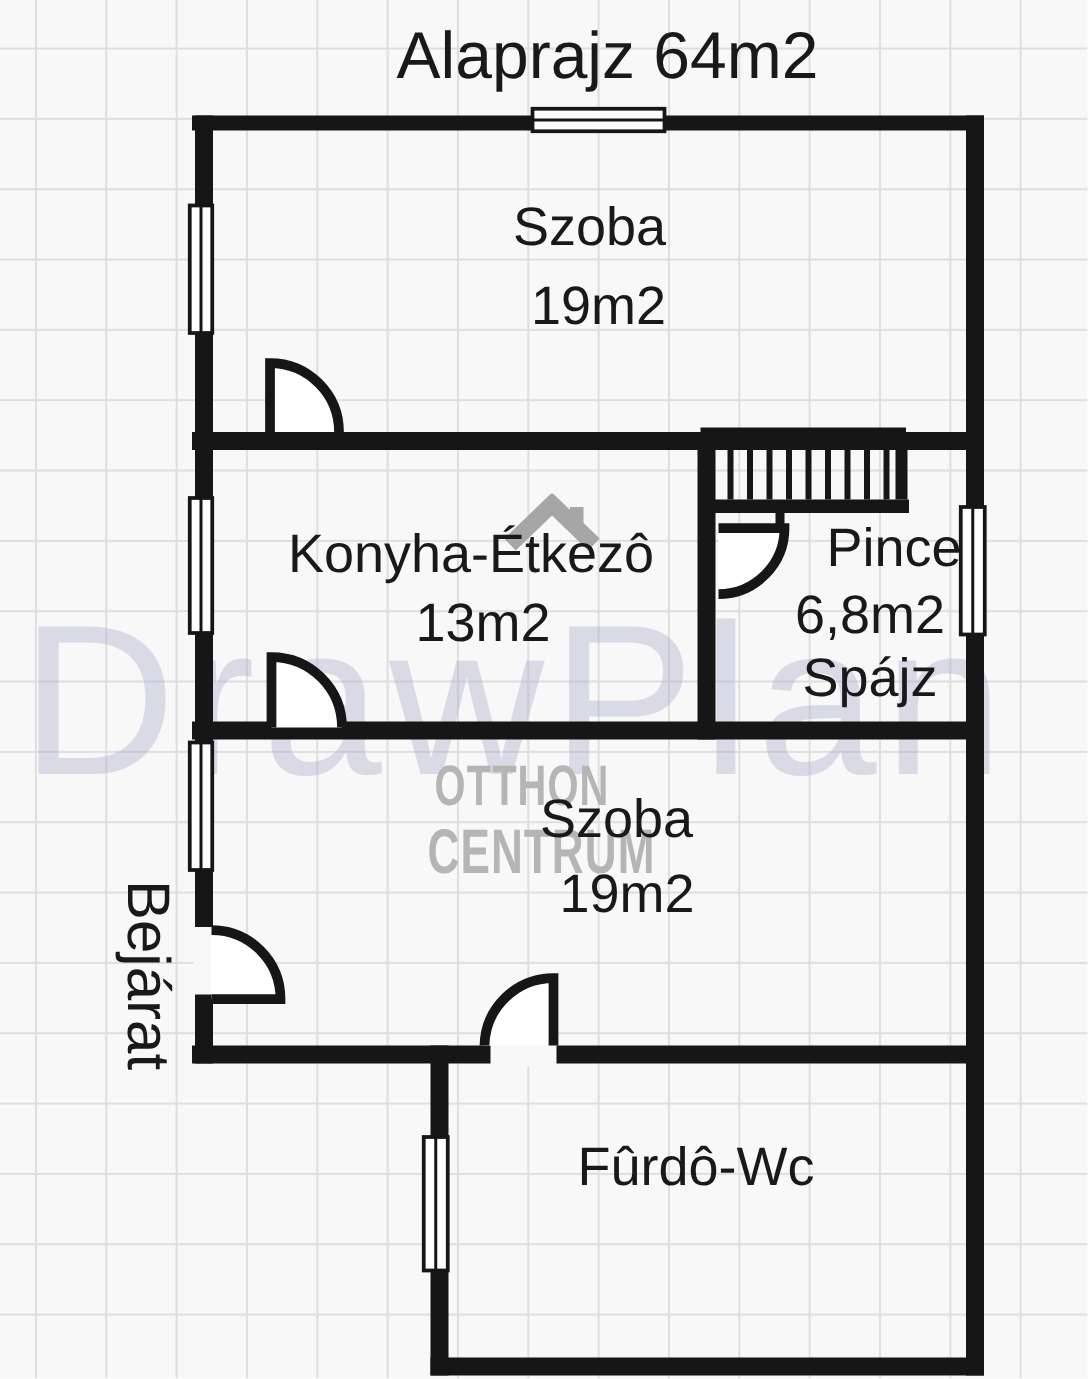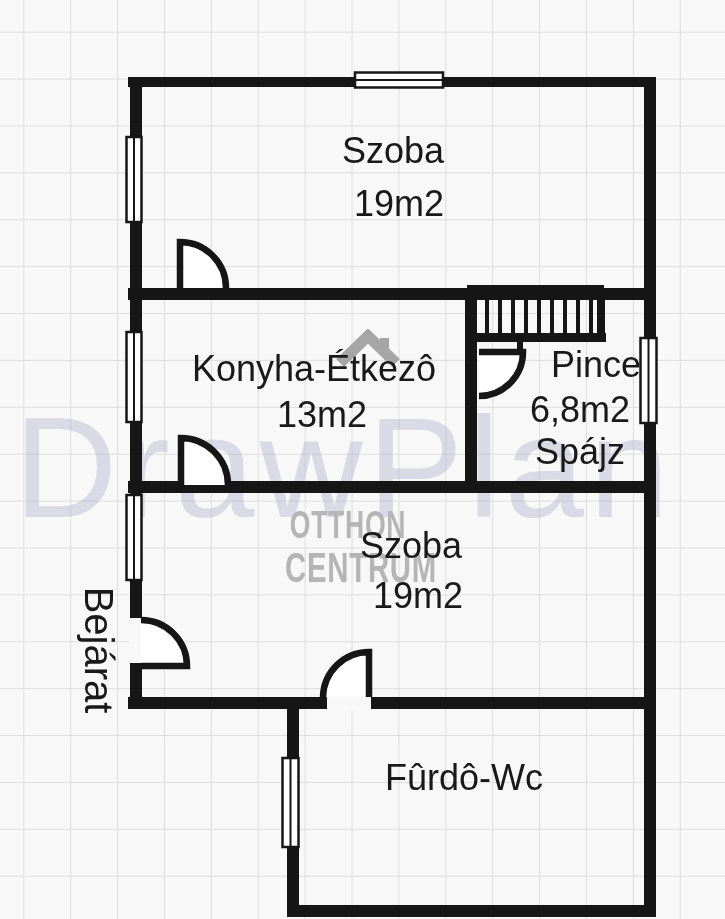--- a/index.html
+++ b/index.html
@@ -122,20 +122,21 @@
 
     <g fill="#ffffff" stroke="#161616" stroke-width="6.5">
       <path d="M 180 288 L 180 242 A 46 46 0 0 1 226 288"></path>
       <path d="M 181 485 L 181 438 A 47 47 0 0 1 228 485"></path>
       <path d="M 479 352 L 523 352 A 44 44 0 0 1 479 396"></path>
       <path d="M 141 620 A 46 46 0 0 1 187 666 L 141 666"></path>
       <path d="M 369 697 L 369 652 A 46 46 0 0 0 323 697"></path>
     </g>
   </svg>
 
+  <div class="lbl" id="plan-title" style="left:405px;top:38px;">Alaprajz 64m2</div>
 
   <div class="lbl" style="left:393px;top:151px;">Szoba</div>
   <div class="lbl" style="left:399px;top:204px;">19m2</div>
 
   <div class="lbl" style="left:314px;top:369px;">Konyha-Étkezô</div>
   <div class="lbl" style="left:322px;top:415px;">13m2</div>
 
   <div class="lbl" style="left:580px;top:365px;margin-left:16px;">Pince</div>
   <div class="lbl" style="left:580px;top:410px;">6,8m2</div>
   <div class="lbl" style="left:580px;top:452px;">Spájz</div>

